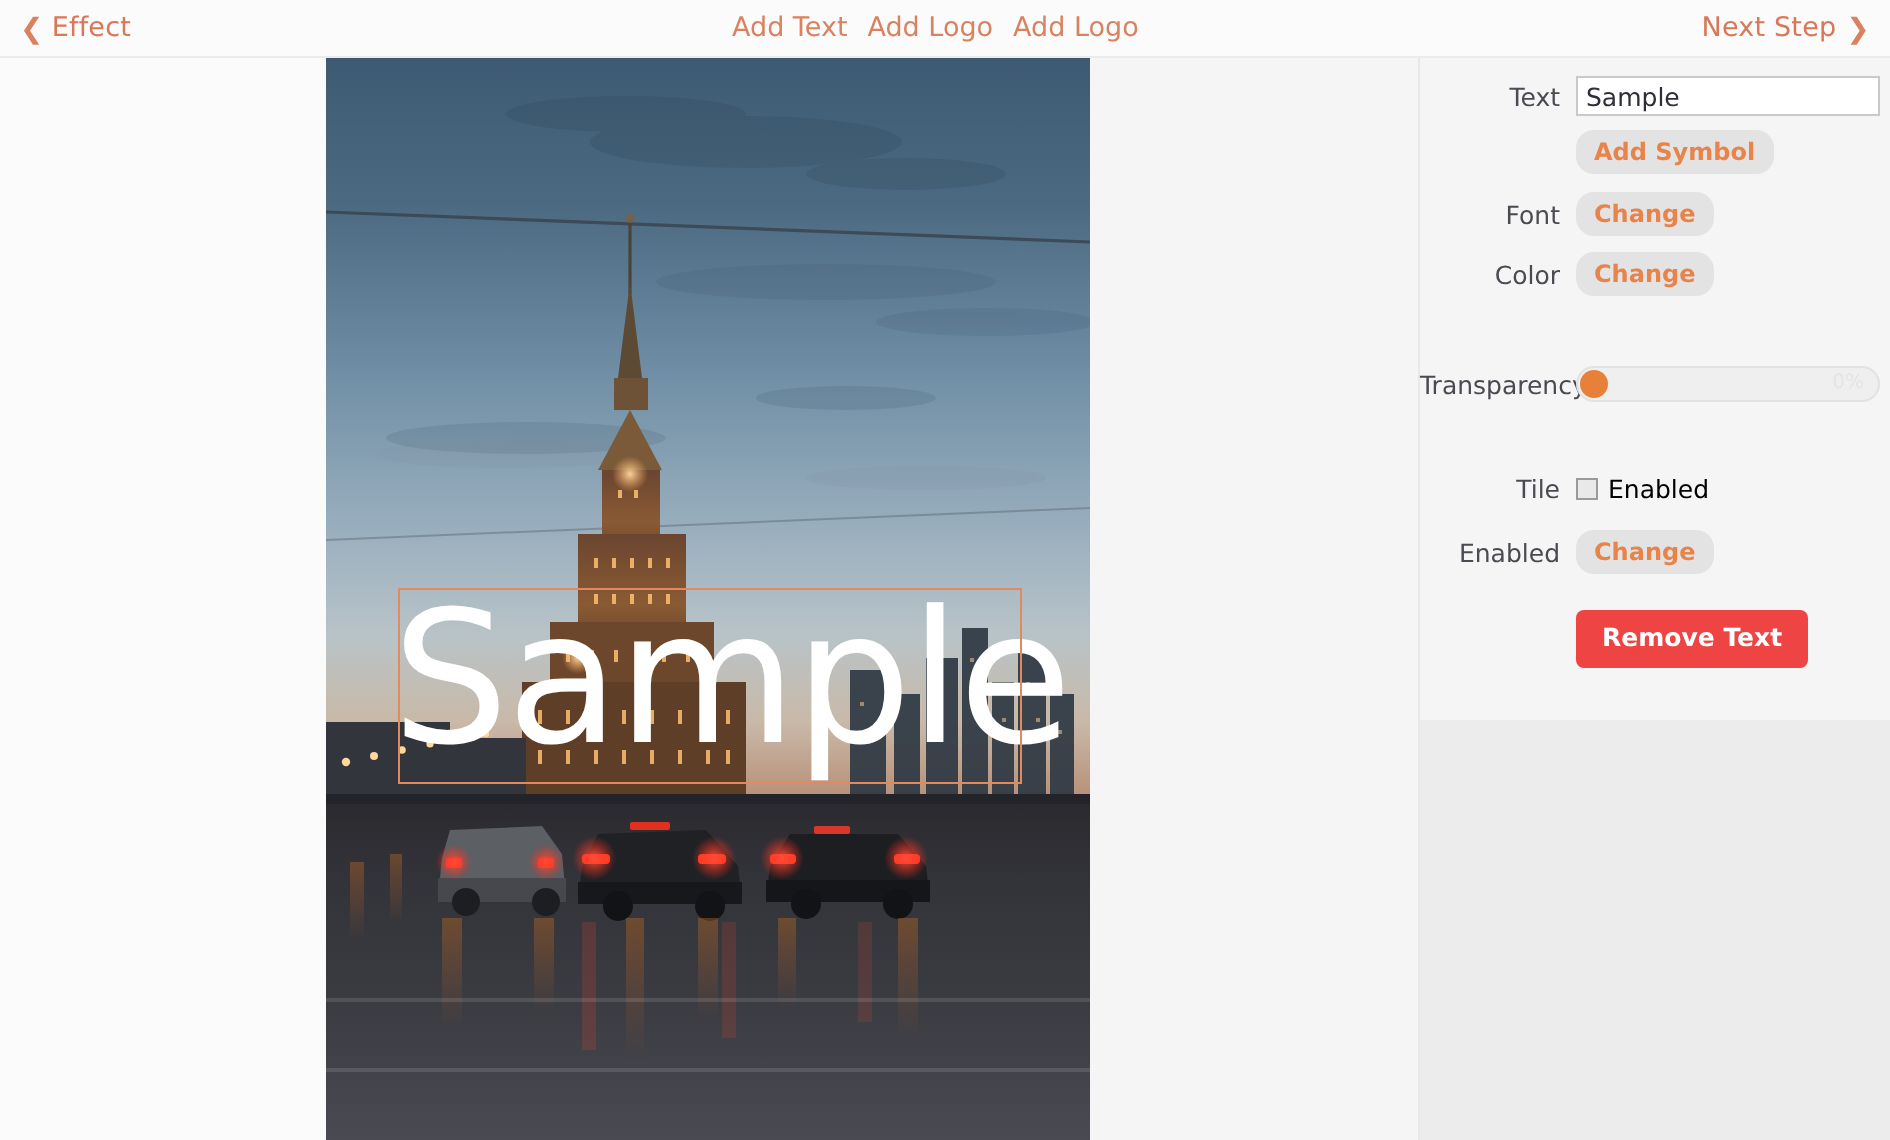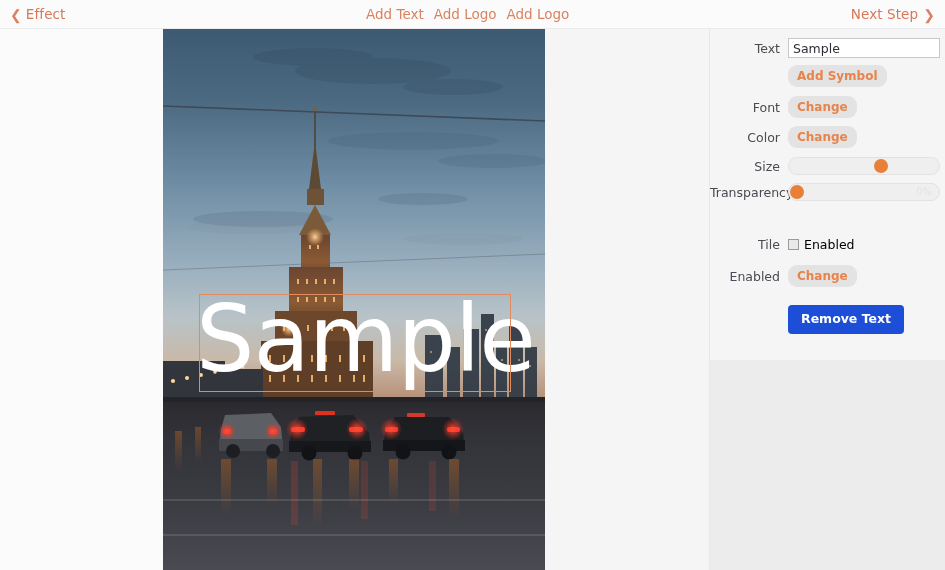--- a/index.html
+++ b/index.html
@@ -240,21 +240,21 @@
     cursor: pointer;
   }
   .checkbox-label {
     font-size: 12.5px;
     color: #000000;
     margin-left: 5px;
     cursor: pointer;
   }
 
   .btn-danger {
-    background: #1d4ed8;
+    background: #ef4444;
     color: #ffffff;
     border: none;
     border-radius: 4px;
     font-size: 12.5px;
     font-weight: bold;
     padding: 8px 13px;
     cursor: pointer;
     font-family: "DejaVu Sans", "Liberation Sans", sans-serif;
     line-height: 1;
   }
@@ -511,27 +511,20 @@
     <div class="row" style="top:67px;">
       <span class="row-label">Font</span>
       <button class="btn-grey">Change</button>
     </div>
 
     <div class="row" style="top:97px;">
       <span class="row-label">Color</span>
       <button class="btn-grey">Change</button>
     </div>
 
-    <div class="row" style="top:128px;">
-      <span class="row-label">Size</span>
-      <div class="slider">
-        <div class="slider-handle" id="size-handle" style="left: 85.32px;"></div>
-        <span class="slider-value"></span>
-      </div>
-    </div>
 
     <div class="row" style="top:154px;">
       <span class="row-label">Transparency</span>
       <div class="slider">
         <div class="slider-handle" id="transparency-handle" style="left: 1px;"></div>
         <span class="slider-value">0%</span>
       </div>
     </div>
 
 

